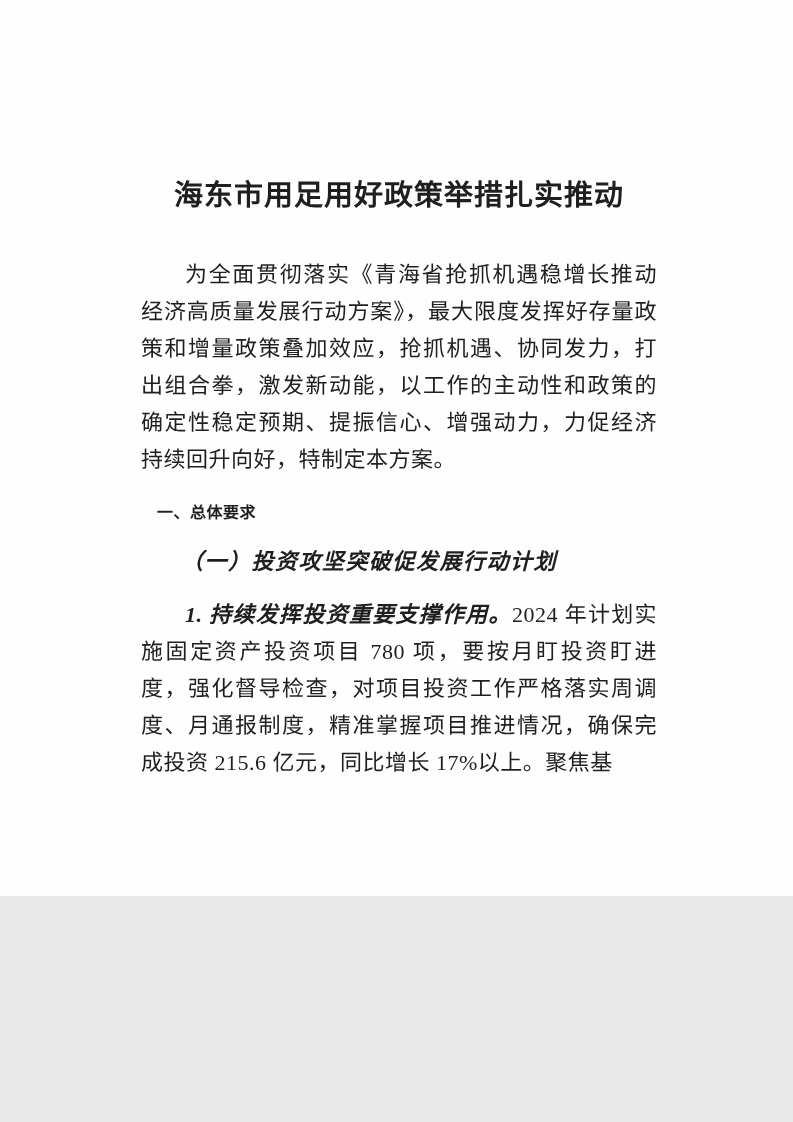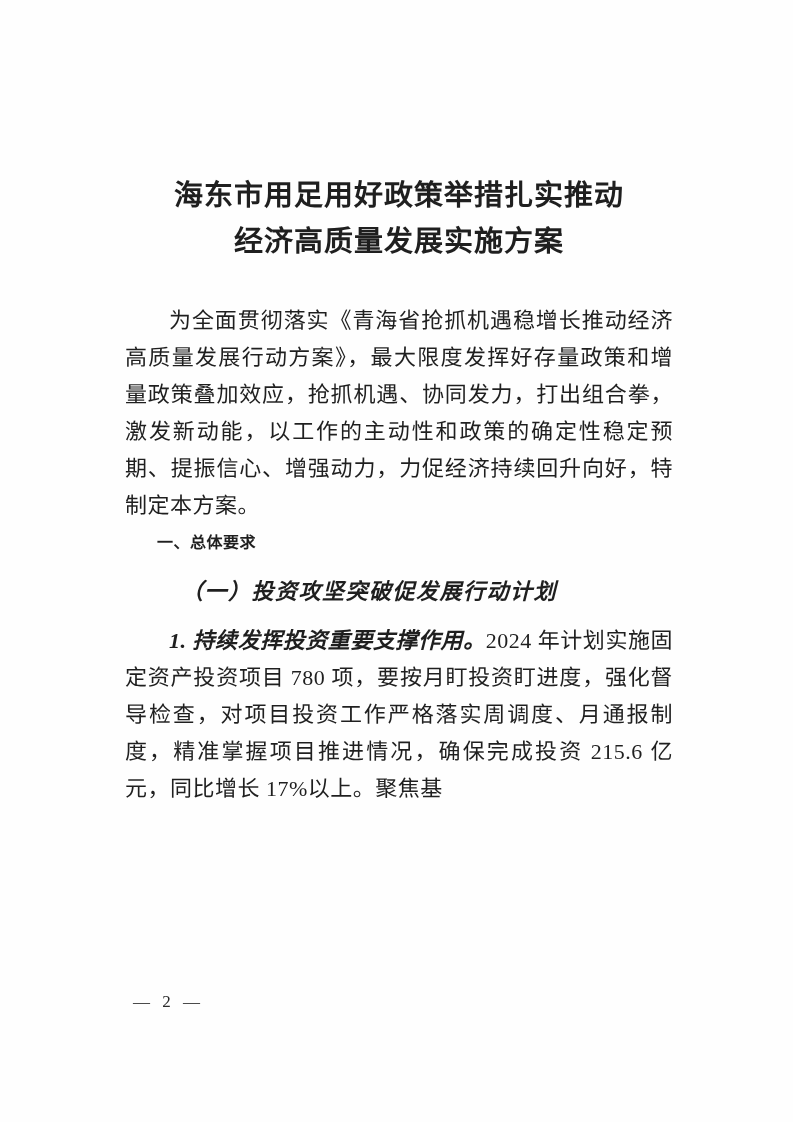--- a/index.html
+++ b/index.html
@@ -3,21 +3,21 @@
 <meta charset="utf-8">
 <style>
   html, body {
     margin: 0;
     padding: 0;
     background: #e8e8e8;
   }
   .page {
     position: relative;
     width: 793px;
-    height: 1122px;
+    height: 896px;
     margin: 0 auto;
     background: #fefefe;
     color: #1f1f1f;
     font-family: "Liberation Serif", "DejaVu Serif", serif;
     overflow: hidden;
     box-shadow: 0 0 4px rgba(0,0,0,0.15);
   }
   .content {
     position: absolute;
     left: 125px;
@@ -33,21 +33,21 @@
     margin: 0 0 38px 0;
   }
   .doc-title .title-line {
     display: block;
   }
   .body-text {
     font-size: 22px;
     line-height: 37px;
   }
   p.para {
-    margin: 0;
+    margin: 16px;
     text-indent: 2em;
     text-align: justify;
     text-justify: inter-ideograph;
     letter-spacing: 0.5px;
   }
   .heading {
     margin: 0;
     text-indent: 2em;
     font-family: "Liberation Sans", "DejaVu Sans", sans-serif;
     font-weight: 700;
@@ -78,21 +78,20 @@
   }
 </style>
 </head>
 <body>
 
 <div class="page">
   <div class="content">
 
     <h1 class="doc-title">
       <span class="title-line">海东市用足用好政策举措扎实推动</span>
-      <span class="title-line">经济高质量发展实施方案</span>
     </h1>
 
     <div class="body-text">
 
       <p class="para">为全面贯彻落实《青海省抢抓机遇稳增长推动经济高质量发展行动方案》，最大限度发挥好存量政策和增量政策叠加效应，抢抓机遇、协同发力，打出组合拳，激发新动能，以工作的主动性和政策的确定性稳定预期、提振信心、增强动力，力促经济持续回升向好，特制定本方案。</p>
 
       <p class="heading">一、总体要求</p>
 
 
 

